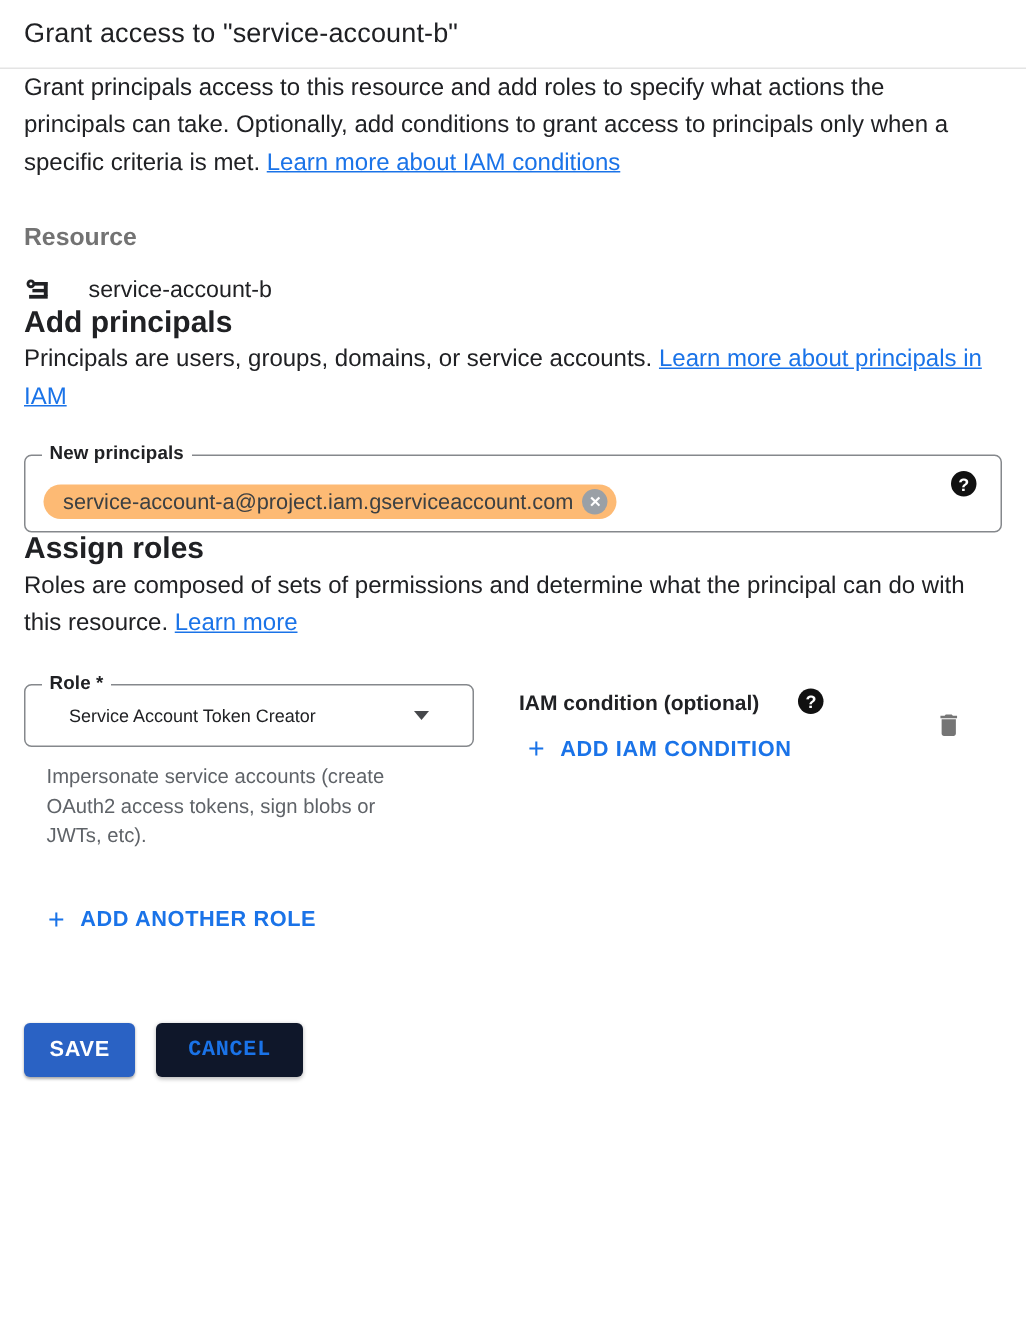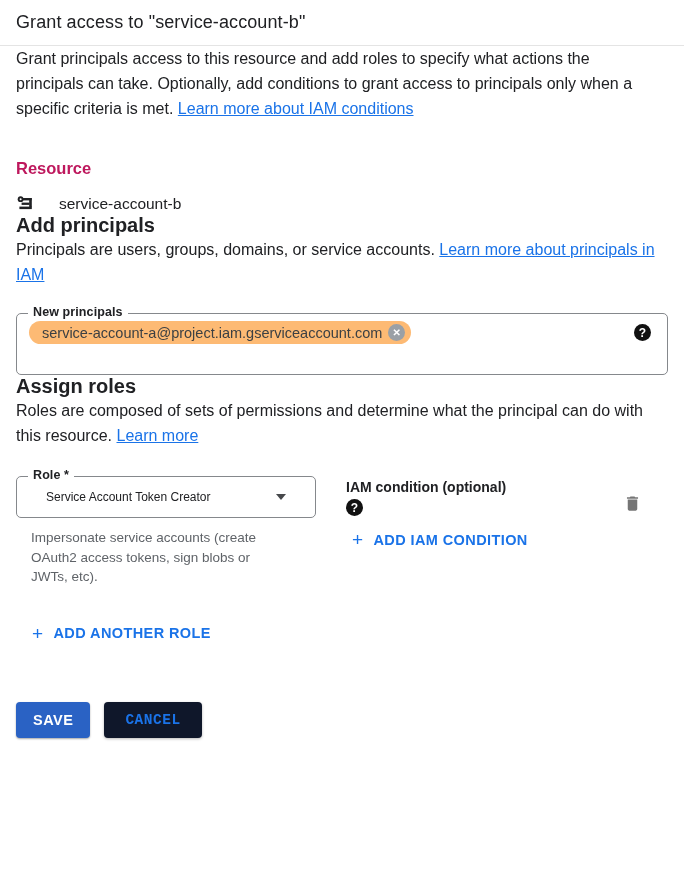--- a/index.html
+++ b/index.html
@@ -9,47 +9,47 @@
   .dlg-header{height:46px;display:flex;align-items:center;padding:0 16px;border-bottom:1px solid #e4e4e4;box-sizing:border-box;}
   .dlg-title{font-size:18px;font-weight:400;color:#202124;letter-spacing:.1px;}
 
   .dlg-body{padding:0 16px;}
 
   p.desc{font-size:16px;line-height:25px;color:#202124;margin:0;max-width:640px;}
   .intro{margin-top:33px;}
 
   a.link{color:#1a73e8;text-decoration:underline;cursor:pointer;}
 
-  h3.section-sub{font-size:16.5px;font-weight:700;margin:38px 0 0;color:#be185d;}
+  h3.section-sub{font-size:16.5px;font-weight:700;margin:28px 0 0;color:#737373;}
   h2.section{font-size:20px;font-weight:700;margin:0;color:#202124;}
   .h-add-principals{margin-top:38px;}
   .h-assign-roles{margin-top:44px;}
   .after-h{margin-top:12px;}
 
   .resource-row{display:flex;align-items:center;gap:23px;margin-top:16px;font-size:15.5px;}
 
   
   .ofield{position:relative;border:1px solid #85888c;border-radius:5px;box-sizing:border-box;background:#fff;}
   .ofield .flabel{position:absolute;top:-9px;left:11px;background:#fff;padding:0 5px;font-size:12.5px;font-weight:700;color:#202124;letter-spacing:.1px;}
 
-  .principals-field{margin-top:26px;height:62px;padding:7px 50px 7px 12px;}
+  .principals-field{margin-top:26px;height:52px;padding:19px 50px 7px 12px;}
   .chip{display:inline-flex;align-items:center;gap:6px;background:#fdba74;border-radius:14px;padding:3px 6px 3px 13px;font-size:14.5px;color:#3c4043;max-width:560px;}
   .chip-close{width:17px;height:17px;border-radius:50%;background:#9aa0a6;color:#fff;font-size:10px;display:inline-flex;align-items:center;justify-content:center;cursor:pointer;flex:0 0 auto;font-weight:700;}
   .help-dot{width:17px;height:17px;border-radius:50%;background:#111;color:#fff;font-size:12px;font-weight:700;display:inline-flex;align-items:center;justify-content:center;cursor:pointer;flex:0 0 auto;}
   .principals-field .help-dot{position:absolute;right:16px;top:10px;}
 
   .role-row{display:flex;margin-top:28px;align-items:flex-start;}
   .role-col{width:300px;flex:0 0 auto;}
   .role-select{height:42px;display:flex;align-items:center;justify-content:space-between;padding:0 29px;cursor:pointer;}
   .role-value{font-size:12px;color:#202124;}
   .caret{width:0;height:0;border-left:5px solid transparent;border-right:5px solid transparent;border-top:6px solid #46484b;margin-left:8px;}
   .role-helper{margin:10px 0 0 15px;font-size:13.5px;line-height:19.5px;color:#5f6368;max-width:252px;}
 
   .cond-col{margin-left:30px;padding-top:3px;}
-  .cond-label-row{display:flex;align-items:flex-start;gap:4px;font-size:14px;font-weight:700;color:#202124;flex-direction:column;}
+  .cond-label-row{display:flex;align-items:flex-end;gap:26px;font-size:14px;font-weight:700;color:#202124;}
   .text-btn{display:inline-flex;align-items:center;gap:10px;color:#1a73e8;font-size:14.5px;font-weight:600;letter-spacing:.4px;background:none;border:none;cursor:pointer;font-family:inherit;padding:0;}
   .plus{font-size:19px;font-weight:500;line-height:1;}
   .add-cond-btn{margin-top:14px;margin-left:6px;}
 
   .del-col{margin-left:auto;margin-right:22px;margin-top:14px;}
   .icon-btn{background:none;border:none;padding:4px;cursor:pointer;line-height:0;}
 
   .add-role-btn{margin-top:37px;margin-left:16px;}
 
   .actions{display:flex;gap:14px;margin-top:58px;}

